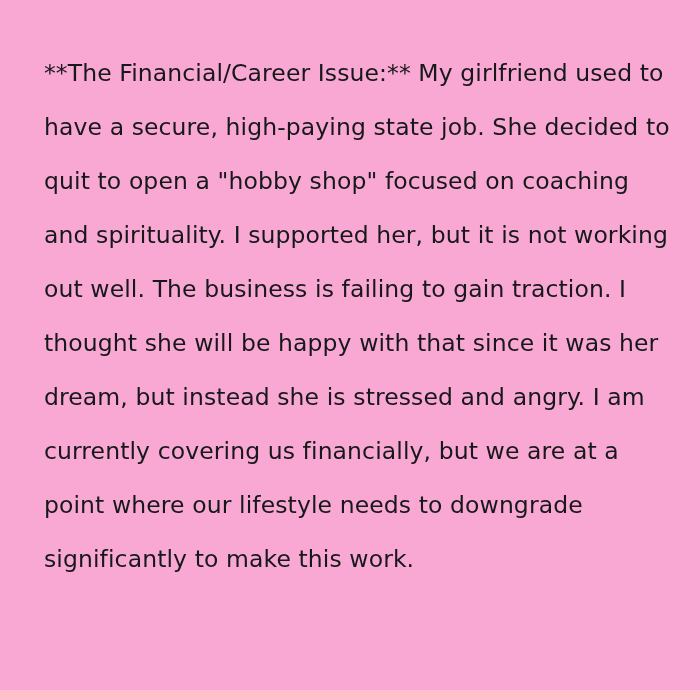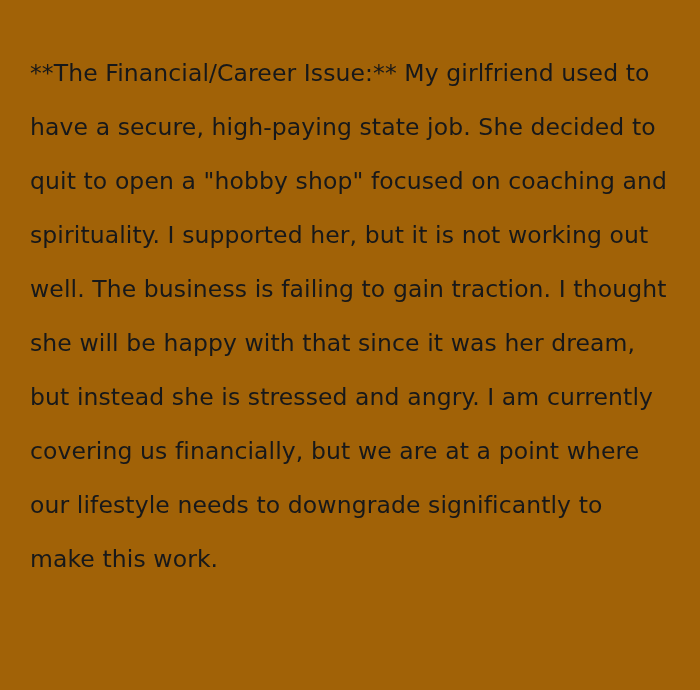--- a/index.html
+++ b/index.html
@@ -10,22 +10,22 @@
     width: 700px;
     height: 690px;
     background: #f7f7f5;
     font-family: "DejaVu Sans", sans-serif;
     overflow: hidden;
   }
   .page {
     width: 700px;
     height: 690px;
     box-sizing: border-box;
-    background: #a16207;
-    padding: 22px 30px 22px 30px;
+    background: #f9a8d4;
+    padding: 22px 30px 22px 44px;
     display: block;
   }
   .body-text {
     font-family: "DejaVu Sans", sans-serif;
     font-size: 23.5px;
     line-height: 54px;
     color: #17181a;
     letter-spacing: 0.1px;
     white-space: pre-wrap;
     word-break: normal;

